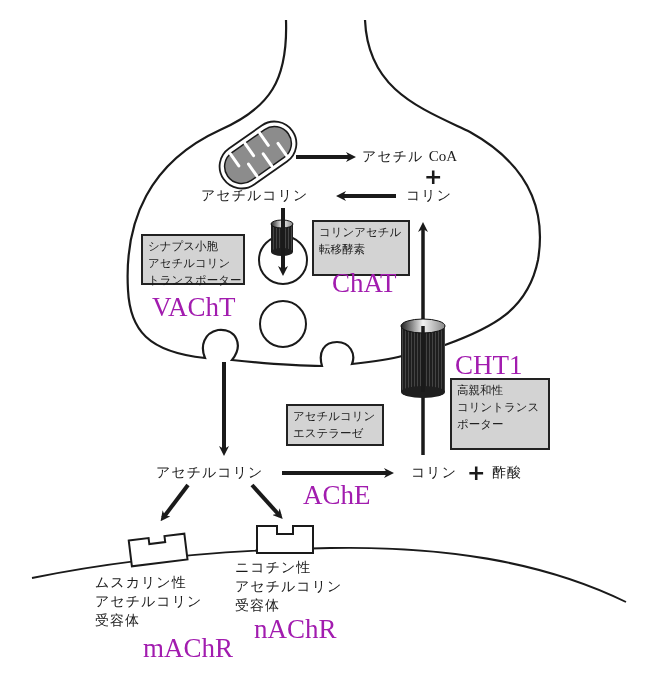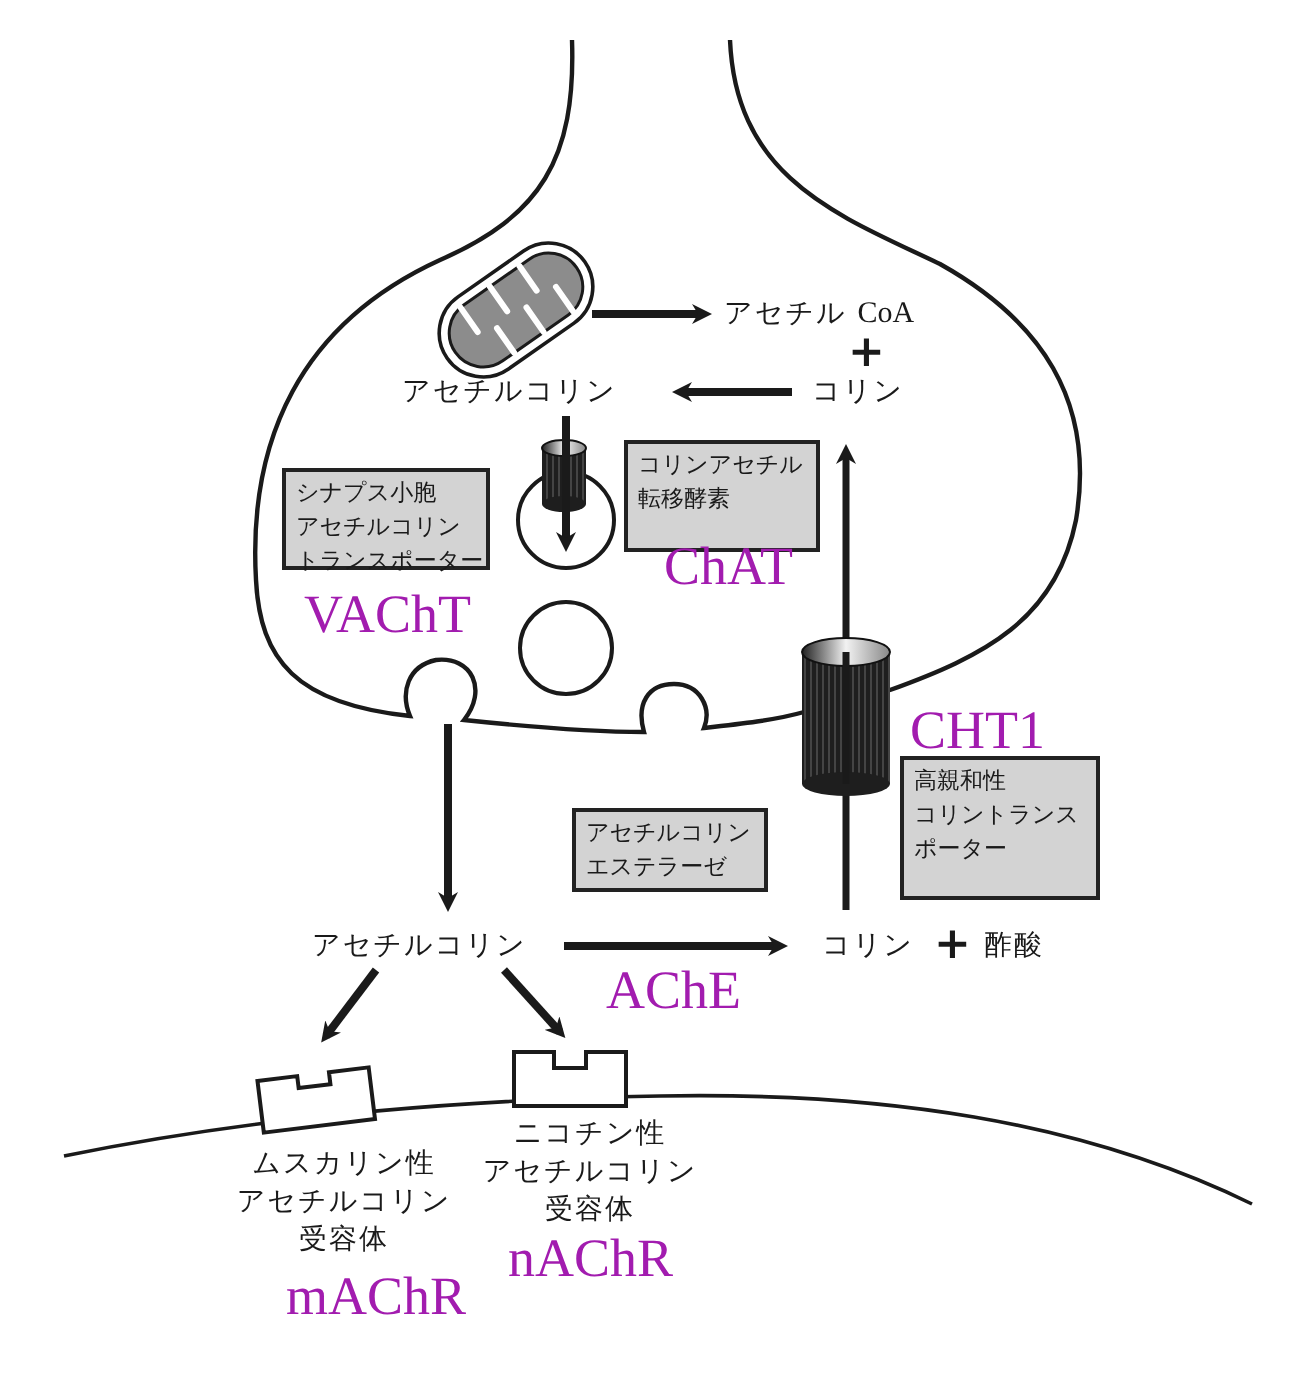--- a/index.html
+++ b/index.html
@@ -1,20 +1,20 @@
 <!DOCTYPE html>
 <html><head>
 <meta charset="utf-8">
 <style>
   html, body { margin: 0; padding: 0; background: #ffffff; }
   body { width: 654px; height: 692px; position: relative; overflow: hidden;
          font-family: "DejaVu Sans", sans-serif; color: #1a1a1a; }
   svg#diagram { position: absolute; left: 0; top: 0; }
   .lbl { position: absolute; white-space: nowrap; font-size: 14px; letter-spacing: 1px; color: #1a1a1a; }
-  .lbl-center { text-align: center; line-height: 19px; }
+  .lbl-center { line-height: 19px; }
   .serif { font-family: "Liberation Serif", serif; letter-spacing: 0; }
   .red { position: absolute; font-family: "Liberation Serif", serif; font-size: 27px; color: #a21caf; white-space: nowrap; }
   .box { position: absolute; background: #d3d3d3; border: 2px solid #222; font-size: 11.5px;
          line-height: 17px; padding: 2px 5px; box-sizing: border-box; color: #1a1a1a; white-space: nowrap; }
   .plus { position: absolute; font-size: 22px; font-weight: bold; line-height: 22px; }
 </style>
 </head>
 <body>
 
 <svg id="diagram" width="654" height="692" viewBox="0 0 654 692">
@@ -116,21 +116,21 @@
   <div>アセチルコリン</div>
   <div>エステラーゼ</div>
 </div>
 <div class="red" style="left:303px;top:446px;margin-top:34px;">AChE</div>
 
 <div class="lbl" style="left:156px;top:464px;">アセチルコリン</div>
 <div class="lbl" style="left:411px;top:464px;">コリン</div>
 <div class="plus" style="left:467px;top:462px;">+</div>
 <div class="lbl" style="left:492px;top:464px;">酢酸</div>
 
-<div class="lbl lbl-center" style="left:112px;top:573px;width:120px;">
+<div class="lbl lbl-center" style="left:95px;top:573px;width:120px;">
   <div>ムスカリン性</div>
   <div>アセチルコリン</div>
   <div>受容体</div>
 </div>
 <div class="red" style="left:126px;top:633px;margin-left:17px;">mAChR</div>
 
 <div class="lbl lbl-center" style="left:235px;top:558px;width:120px;">
   <div>ニコチン性</div>
   <div>アセチルコリン</div>
   <div>受容体</div>

